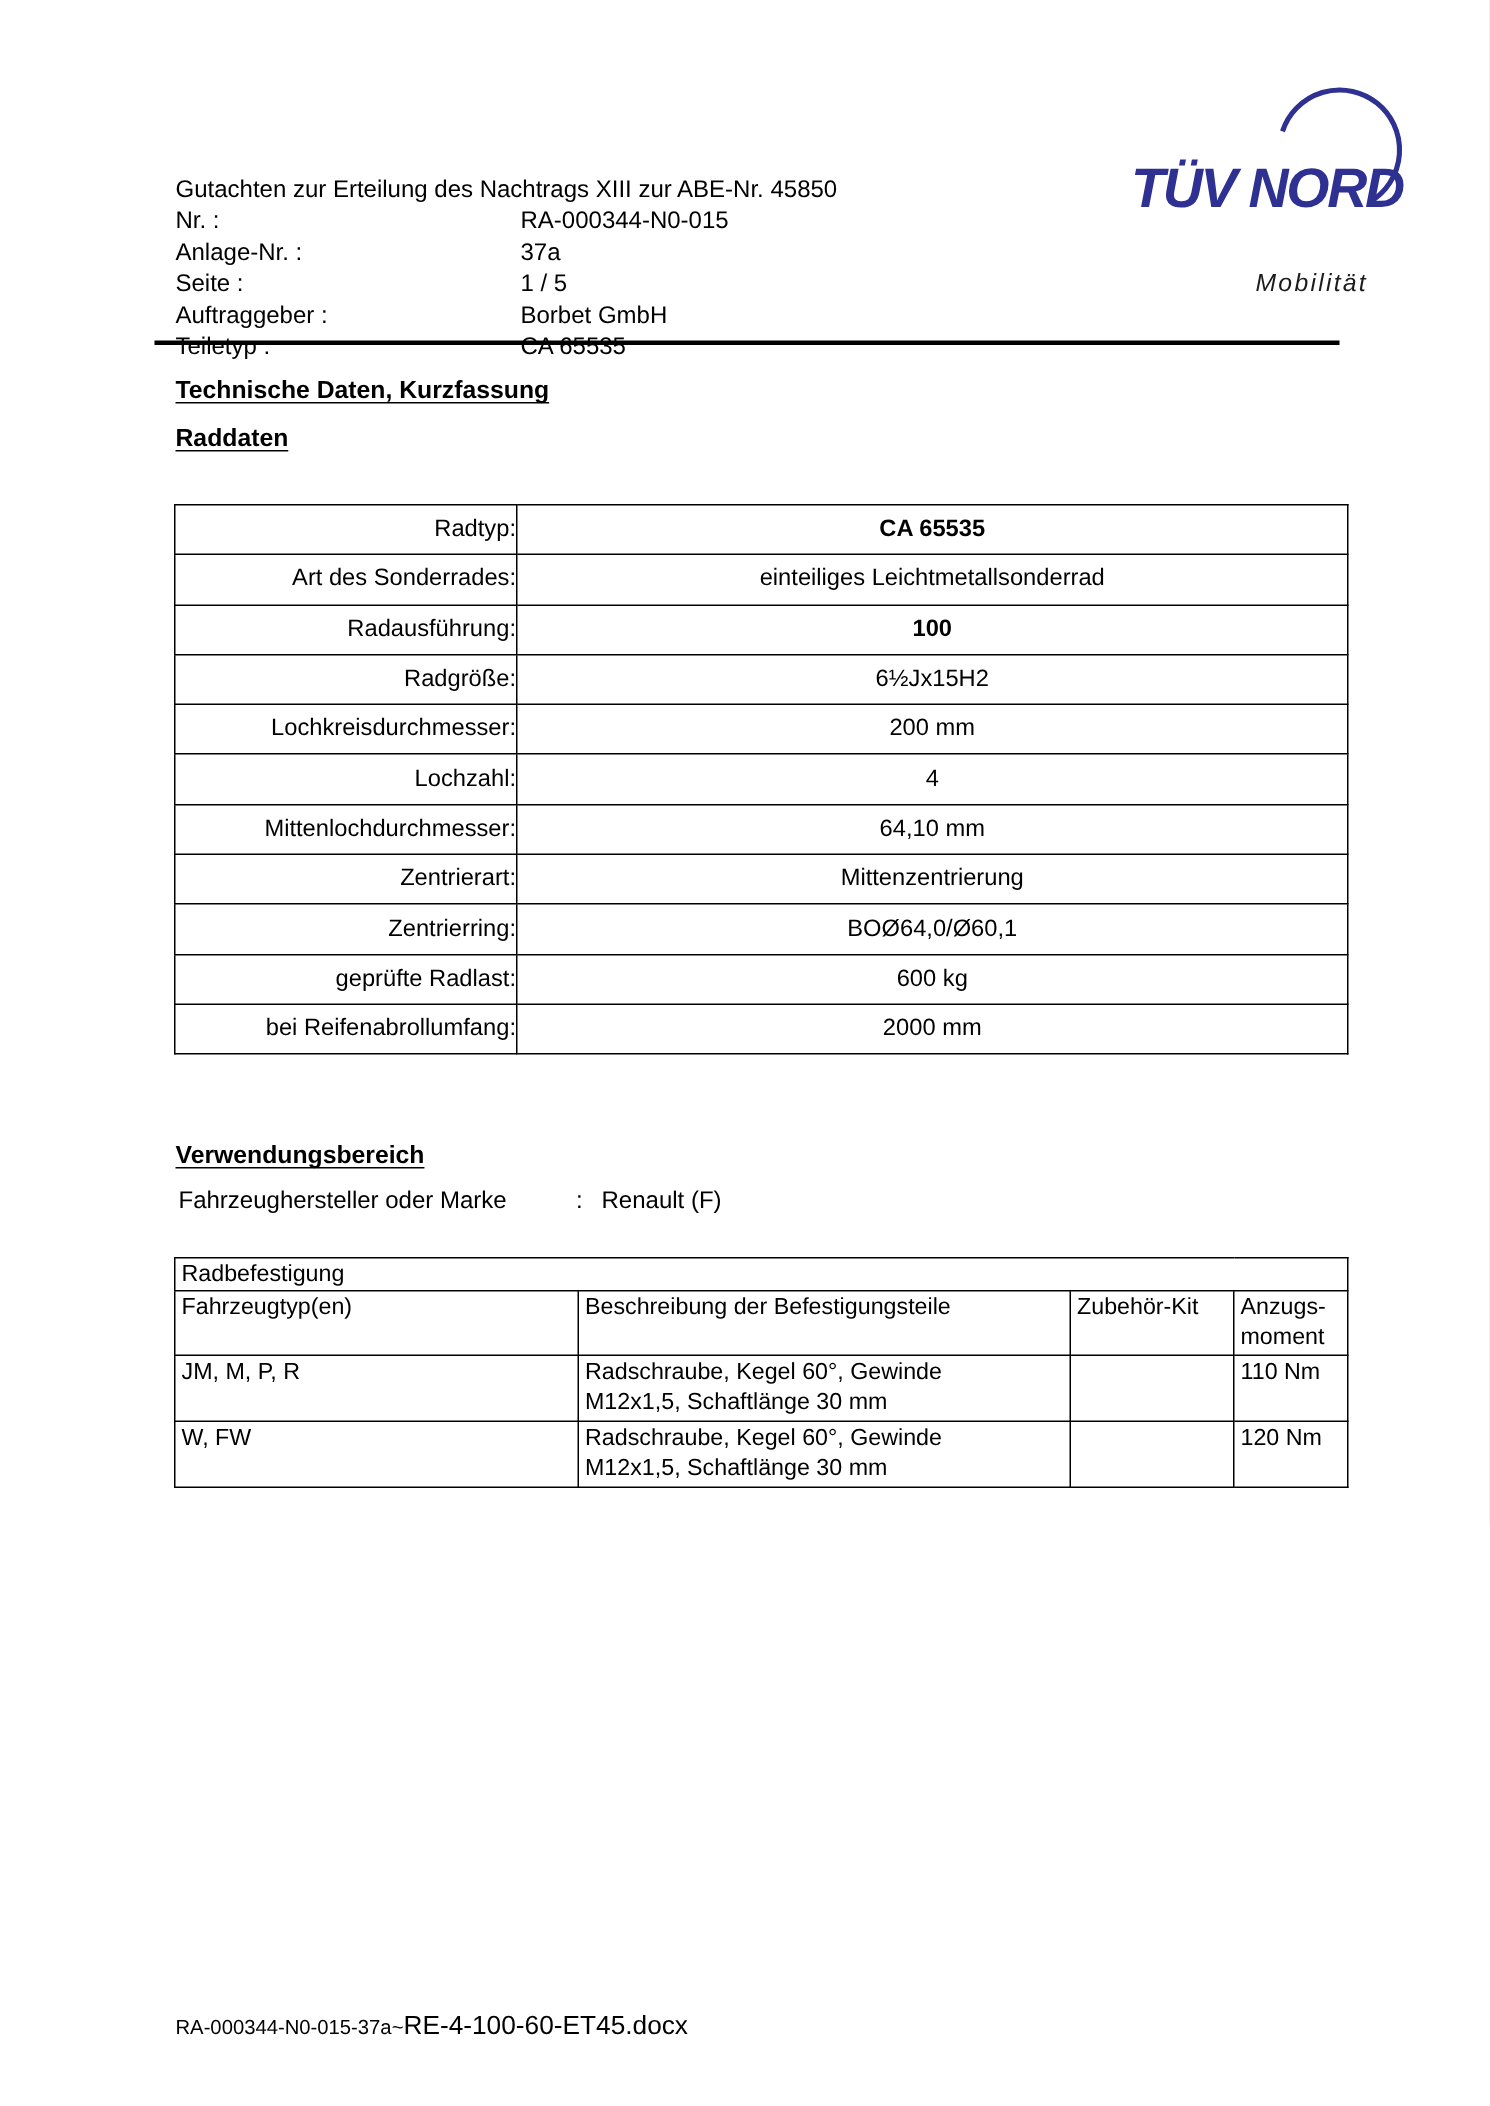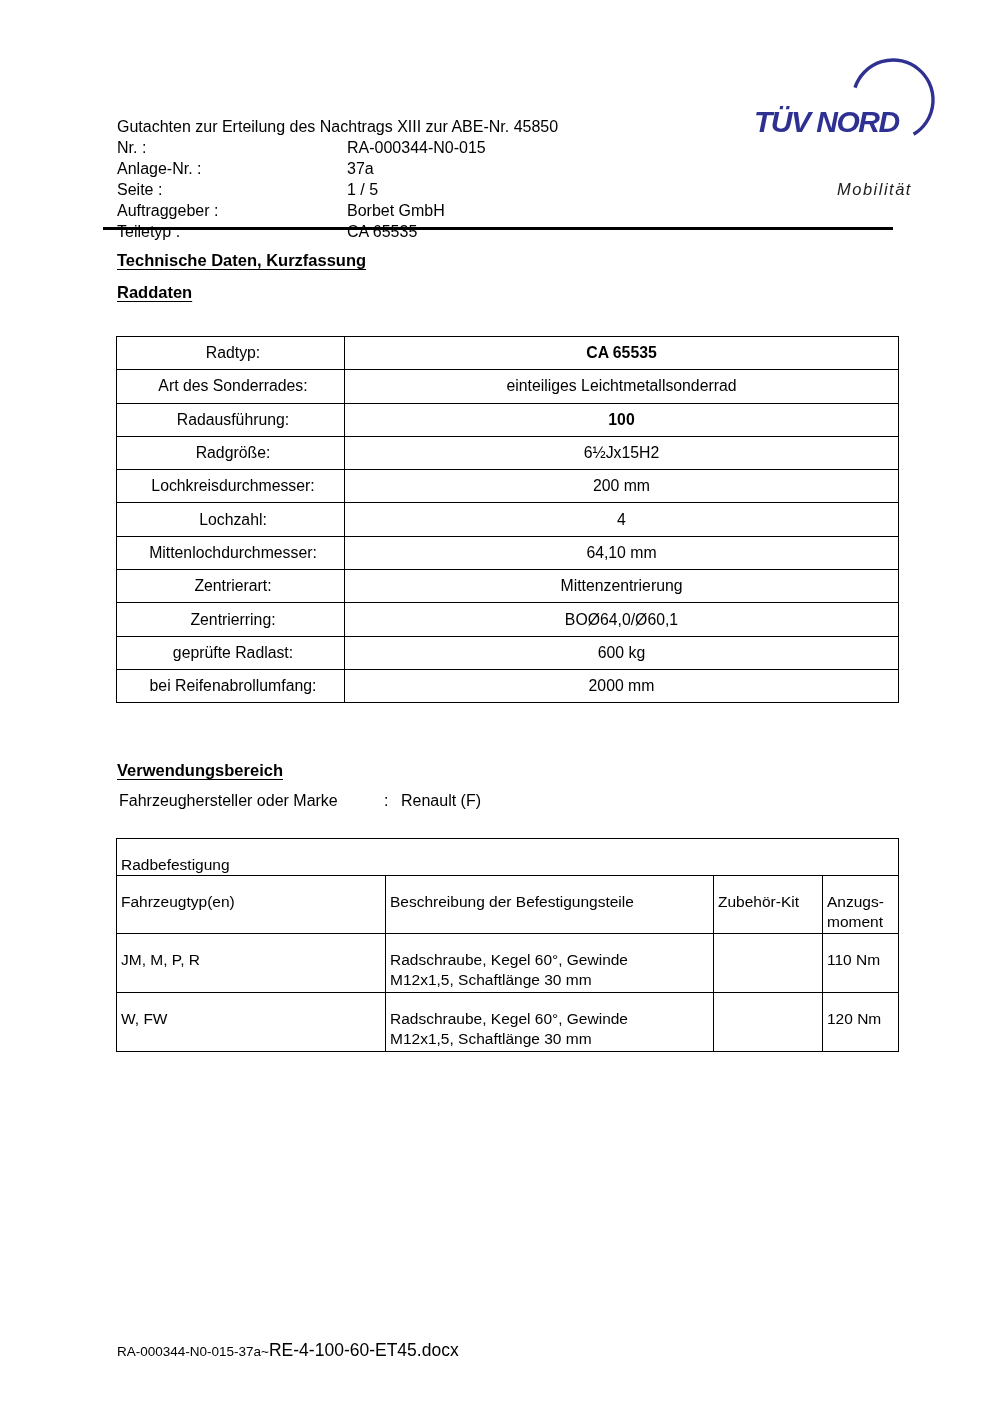--- a/index.html
+++ b/index.html
@@ -14,21 +14,21 @@
   }
   
   .doc-header{position:absolute;left:117px;top:84px;font-size:16px;line-height:21px;margin-top:32px;}
   .doc-header .hrow{display:flex;}
   .doc-header .hlabel{width:230px;flex:0 0 230px;}
   
   .logo{position:absolute;left:738px;top:48px;width:215px;height:125px;}
   .logo svg{position:absolute;left:0;top:0;}
   .logo .brand{
     position:absolute;left:16px;top:57px;
-    font-size:30px;font-weight:bold;font-style:italic;
+    font-size:37px;font-weight:bold;font-style:italic;
     letter-spacing:-1.5px;white-space:nowrap;
   }
   .logo .tagline{
     position:absolute;left:99px;top:100px;
     font-size:16.5px;font-style:italic;letter-spacing:1.5px;
     color:#1c1c1c;white-space:nowrap;margin-top:32px;
   }
   
   .top-rule{position:absolute;left:103px;top:227px;width:790px;height:3px;background:#000;}
   
@@ -41,34 +41,34 @@
   #h-tech{top:251px;}
   #h-raddaten{top:283px;}
   #h-verwendung{top:761px;}
   
   .rtable{
     position:absolute;left:116px;top:336px;width:783px;
     border-collapse:collapse;table-layout:fixed;
     font-size:15.8px;
   }
   .rtable td{border:1.5px solid #000;height:32.3px;padding:0;}
-  .rtable td.lbl{width:222px;padding-left:5px;text-align:center;}
+  .rtable td.lbl{width:222px;padding-left:5px;text-align:right;}
   .rtable td.val{text-align:center;}
   .rtable td.val.bold{font-weight:bold;}
   
   .vline{position:absolute;left:119px;top:792px;font-size:16px;white-space:nowrap;}
   .vline .vlabel{display:inline-block;width:265px;}
   .vline .vsep{display:inline-block;width:17px;}
   
   .btable{
     position:absolute;left:116px;top:838px;width:782px;
     border-collapse:collapse;table-layout:fixed;
     font-size:15.5px;line-height:20px;
   }
-  .btable td{border:1.5px solid #000;padding:16px 3px 0 4px;vertical-align:top;}
+  .btable td{border:1.5px solid #000;padding:1px 3px 0 4px;vertical-align:top;}
   .btable .title-row td{height:20px;}
   .btable .head-row td{height:41px;}
   .btable .data-row td{height:42px;}
   
   .footer{position:absolute;left:117px;top:1340px;white-space:nowrap;text-align:right;}
   .footer .f-small{font-size:13.5px;}
   .footer .f-large{font-size:17.5px;}
 </style>
 </head>
 <body>

